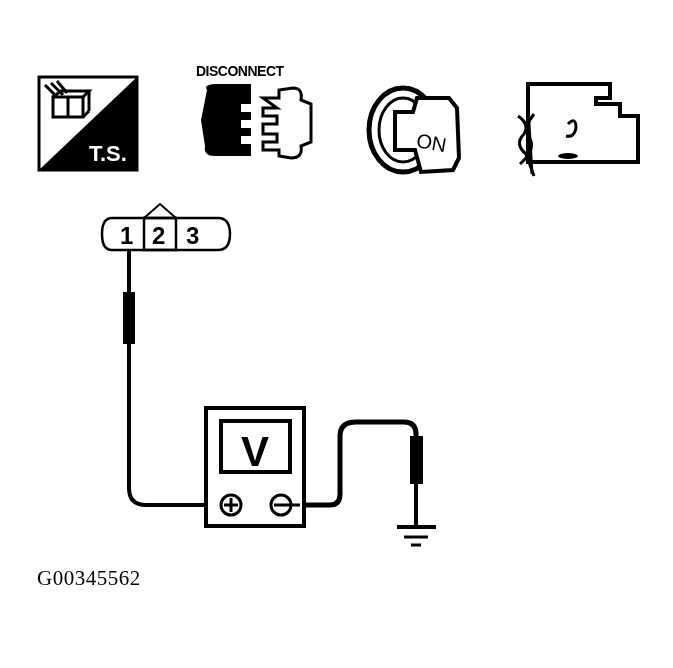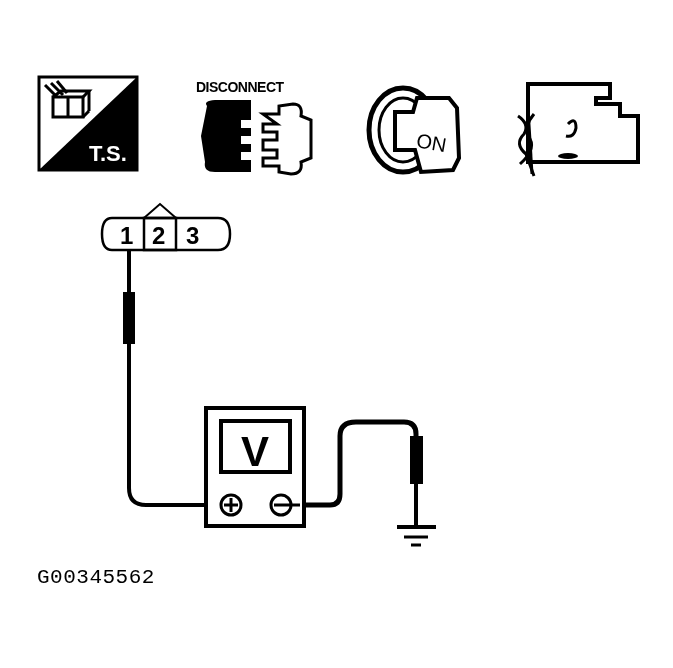--- a/index.html
+++ b/index.html
@@ -1,40 +1,40 @@
 <!DOCTYPE html>
 <html><head>
   <meta charset="utf-8">
   <style>
     html, body { margin:0; padding:0; background:#ffffff; }
     body { width:673px; height:668px; position:relative; overflow:hidden; font-family:"Liberation Sans", sans-serif; }
     .abs { position:absolute; }
     svg text { font-family:"Liberation Sans", sans-serif; }
-    #caption { left:37px; top:566px; font-size:21px; color:#000; letter-spacing:0.5px; font-family:Liberation Mono, monospace; }
+    #caption { left:37px; top:566px; font-size:21px; color:#000; letter-spacing:0.5px; font-family:Liberation Serif, serif; }
   </style>
 </head>
 <body>
 
 <svg class="abs" style="left:37px;top:75px" width="102" height="97" viewBox="0 0 102 97">
   <polygon points="2,95 100,2 100,95" fill="#000"></polygon>
   <rect x="2" y="2" width="98" height="93" fill="none" stroke="#000" stroke-width="3"></rect>
   <g stroke="#000" stroke-width="3" fill="none">
     <line x1="8" y1="10" x2="20" y2="22"></line>
     <line x1="14" y1="8" x2="26" y2="20"></line>
     <line x1="20" y1="6" x2="30" y2="18"></line>
     <rect x="16" y="22" width="30" height="20" fill="#fff"></rect>
     <line x1="31" y1="22" x2="31" y2="42"></line>
     <path d="M16,22 L24,16 L52,16 L46,22"></path>
     <line x1="52" y1="16" x2="52" y2="36"></line>
     <line x1="46" y1="42" x2="52" y2="36"></line>
   </g>
   <text x="52" y="86" font-size="22" font-weight="bold" fill="#fff">T.S.</text>
 </svg>
 
-<div class="abs" style="left:193px;top:76px;width:150px;height:100px;">
+<div class="abs" style="left:193px;top:60px;width:150px;height:100px;">
   <svg width="150" height="100" viewBox="0 0 150 100" style="position:absolute;left:0;top:0">
     <text x="3" y="16" font-size="14" font-weight="bold" fill="#000" letter-spacing="-0.5">DISCONNECT</text>
     <path d="M14,30 Q10,25 22,24 L58,24 L58,96 L22,96 Q10,96 12,86 L8,60 Z" fill="#000"></path>
     <rect x="48" y="44" width="24" height="8" fill="#fff"></rect>
     <rect x="48" y="60" width="24" height="8" fill="#fff"></rect>
     <rect x="48" y="76" width="24" height="8" fill="#fff"></rect>
     <path d="M70,38 L86,38 L86,30 L100,28 Q110,28 108,40 L118,44 L118,82 L108,86 Q110,98 98,98 L86,96 L86,90 L70,90 L70,82 L84,82 L84,74 L70,74 L70,64 L84,64 L84,56 L70,56 L70,48 L84,48 Z" fill="#fff" stroke="#000" stroke-width="3"></path>
   </svg>
 </div>
 

